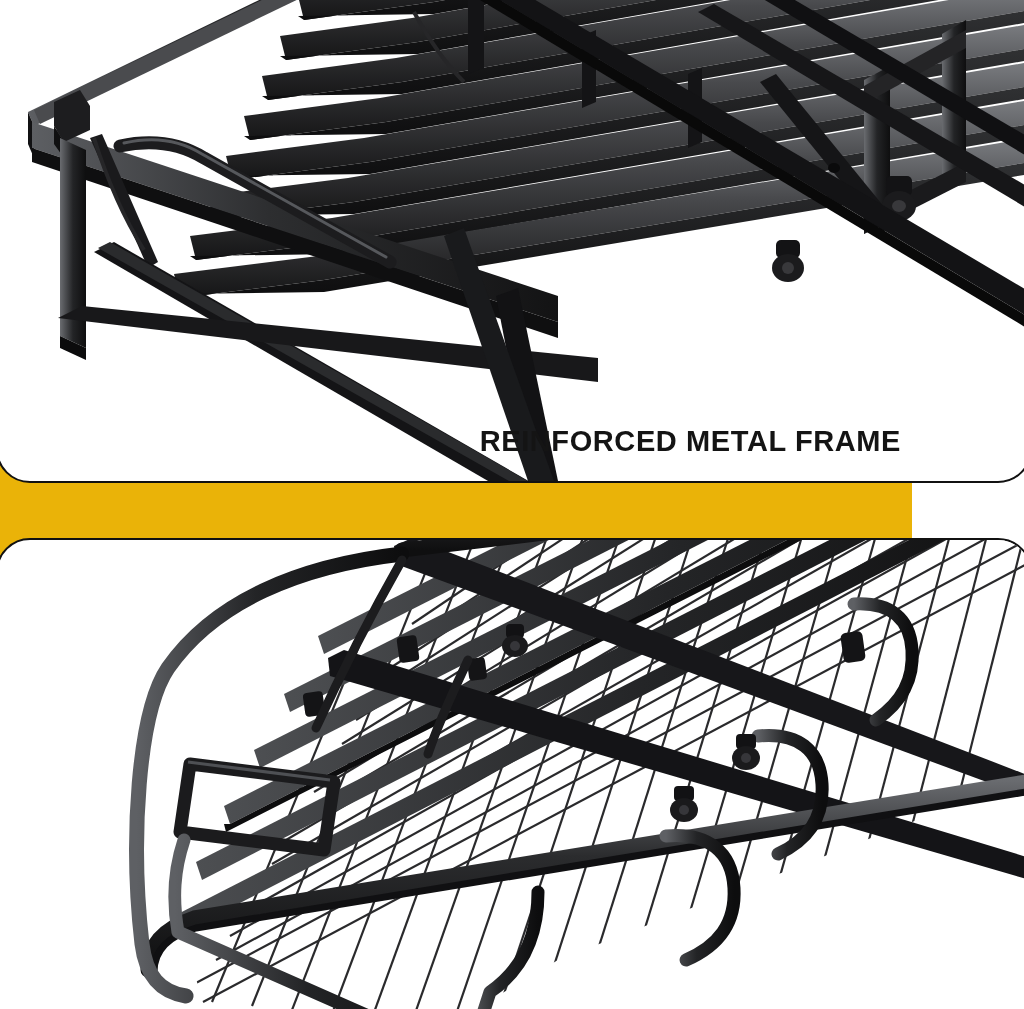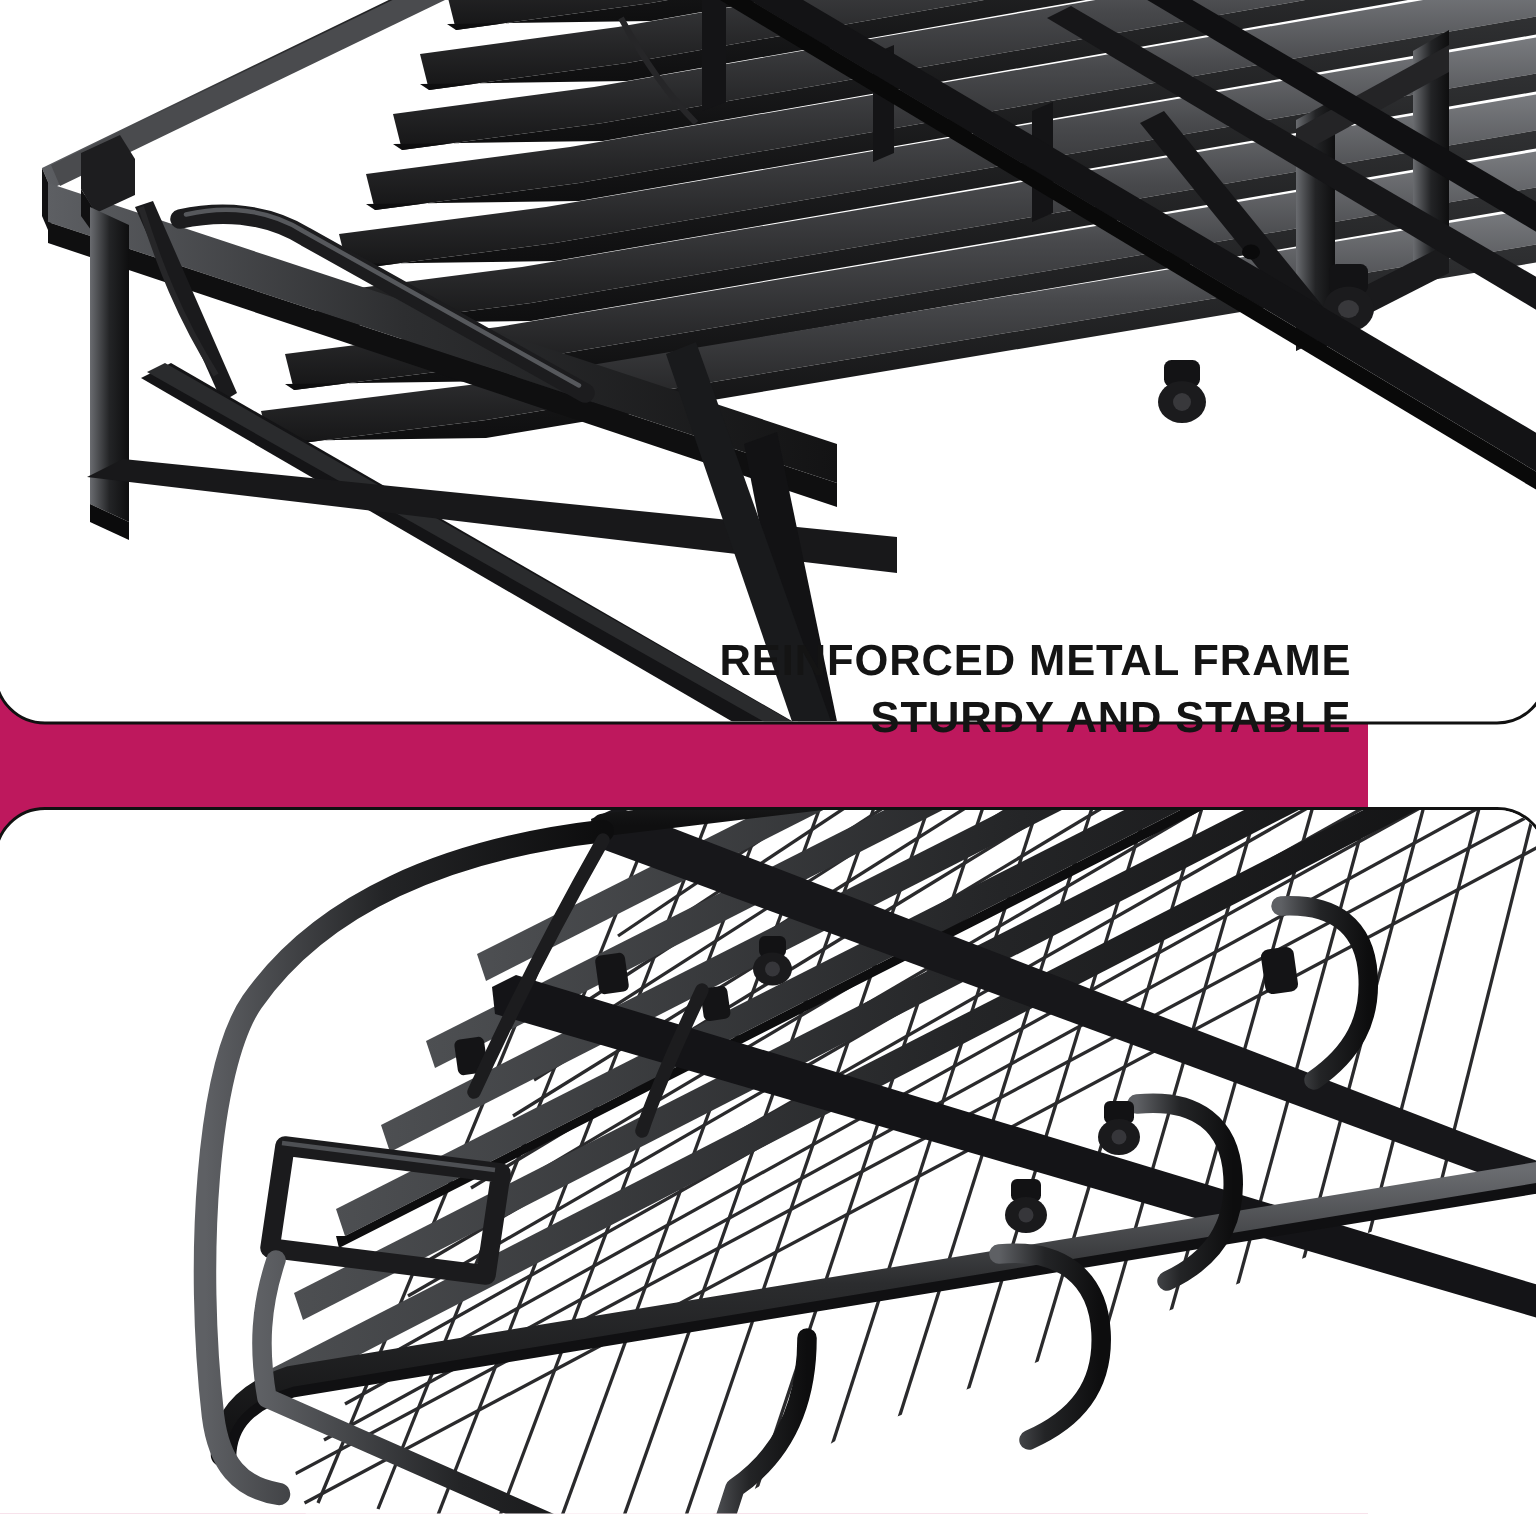--- a/index.html
+++ b/index.html
@@ -11,21 +11,21 @@
     width: 1024px;
     height: 1009px;
     overflow: hidden;
     font-family: "Liberation Sans", sans-serif;
   }
 
   #stage {
     position: relative;
     width: 912px;
     height: 1009px;
-    background: #be185d;
+    background: #eab308;
   }
 
   
   .panel {
     position: absolute;
     left: -4px;
     width: 1032px;
     background: #ffffff;
     overflow: hidden;
   }
@@ -263,21 +263,20 @@
           <path d="M416,50 C430,76 446,100 466,120"></path>
         </g>
       </svg>
 
     </div>
 
   </div>
 
   <div class="caption" id="caption-top">
     <span class="caption-line">REINFORCED METAL FRAME</span>
-    <span class="caption-line">STURDY AND STABLE</span>
   </div>
 
   <div class="panel" id="panel-bottom">
     <div class="panel-inner">
 
       <svg id="frame-wire" viewBox="0 0 1032 520" aria-hidden="true">
         <defs>
           <linearGradient id="wTube" x1="0" y1="0" x2="0" y2="1">
             <stop offset="0%" stop-color="#6a6c70"></stop>
             <stop offset="40%" stop-color="#2b2c2e"></stop>

